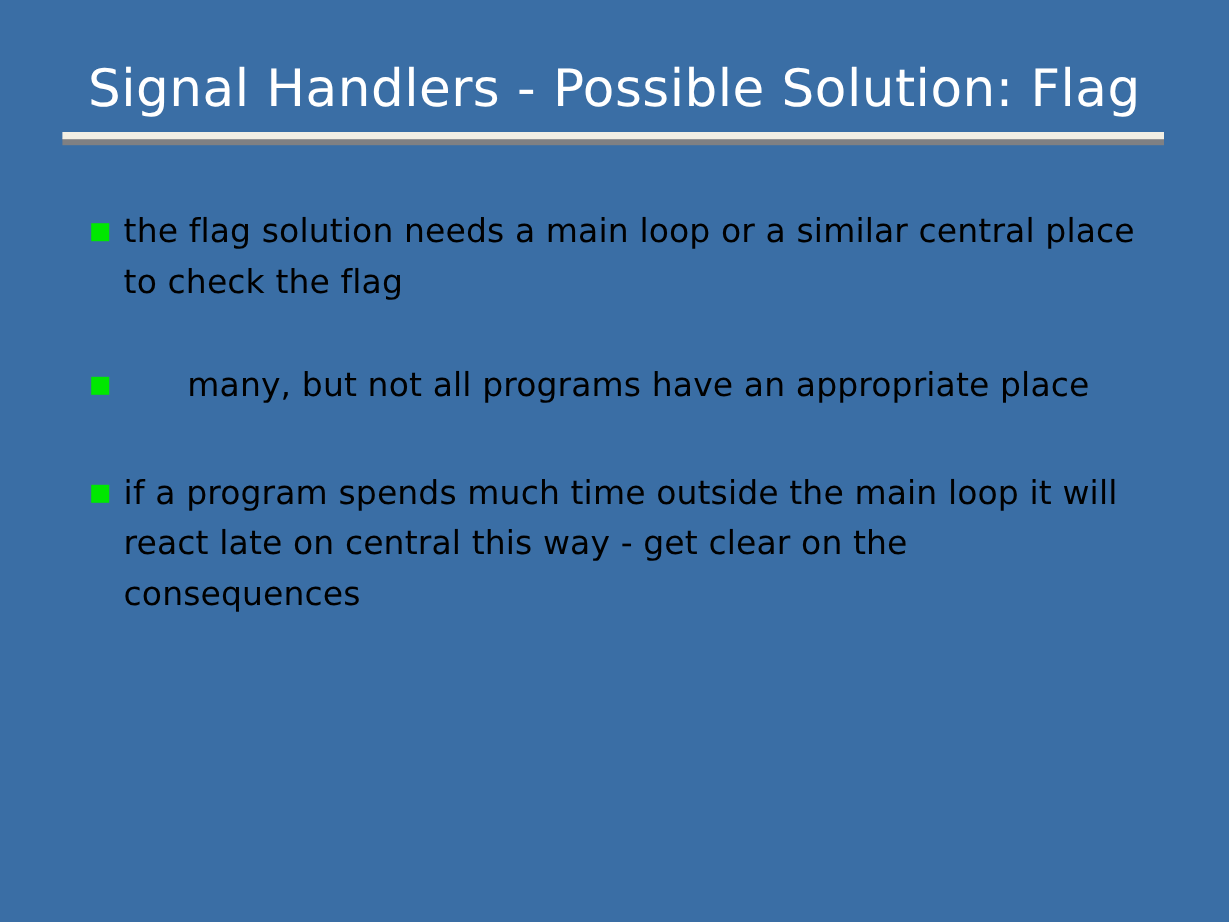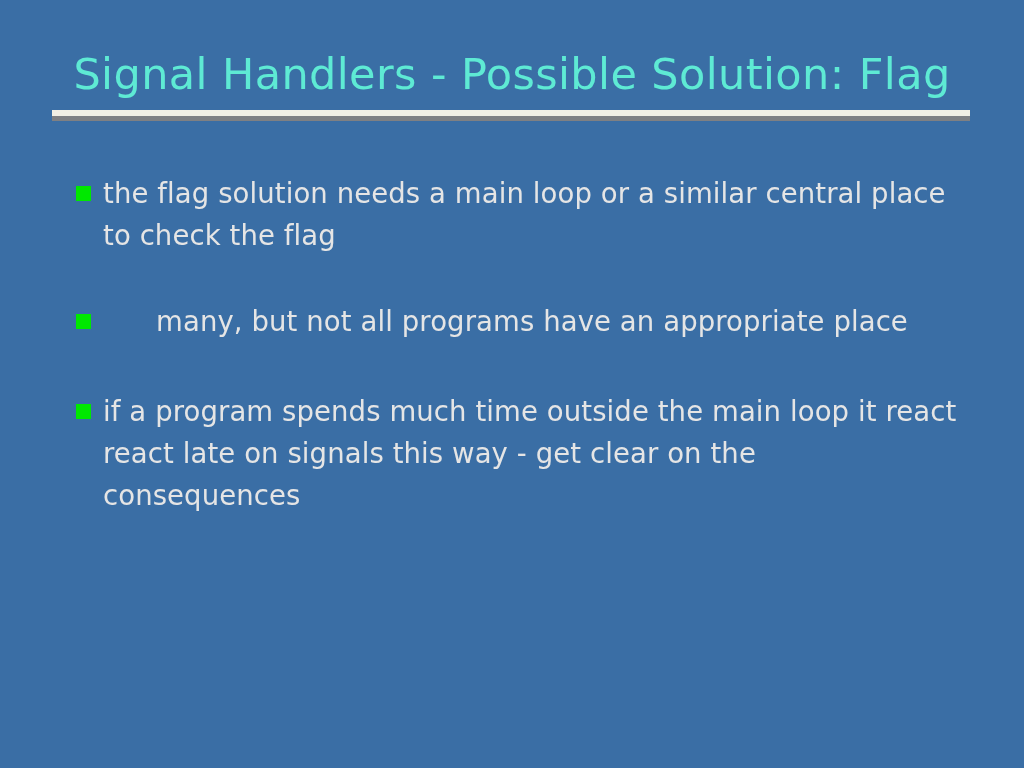--- a/index.html
+++ b/index.html
@@ -27,21 +27,21 @@
     position: absolute;
     left: 52px;
     top: 48px;
     width: 920px;
   }
   .slide-title {
     font-family: "DejaVu Sans", sans-serif;
     font-size: 43px;
     font-weight: 400;
     line-height: 52px;
-    color: #5eead4;
+    color: #ffffff;
     text-align: center;
     letter-spacing: 0.4px;
     white-space: nowrap;
   }
   .title-rule {
     position: absolute;
     left: 0px;
     top: 62px;
     width: 918px;
     height: 6px;
@@ -70,21 +70,21 @@
     height: 15px;
     background: #00e800;
     margin-top: 14px;
     margin-right: 12px;
   }
   .bullet-text {
     flex: 1 1 auto;
     font-family: "DejaVu Sans", sans-serif;
     font-size: 27.5px;
     line-height: 42px;
-    color: #e5e5e5;
+    color: #000000;
     letter-spacing: 0.1px;
     max-width: 858px;
   }
 
   .b1 { margin-bottom: 44px; }
   .b2 { margin-bottom: 48px; text-align: center; }
 </style>
 </head>
 <body>
 
@@ -102,18 +102,18 @@
       <span class="bullet-text">the flag solution needs a main loop or a similar central place to check the flag</span>
     </div>
 
     <div class="bullet-item b2">
       <span class="bullet-marker"></span>
       <span class="bullet-text">many, but not all programs have an appropriate place</span>
     </div>
 
     <div class="bullet-item">
       <span class="bullet-marker"></span>
-      <span class="bullet-text">if a program spends much time outside the main loop it react react late on signals this way - get clear on the consequences</span>
+      <span class="bullet-text">if a program spends much time outside the main loop it will react late on central this way - get clear on the consequences</span>
     </div>
 
   </div>
 
 </div>
 
 </body></html>

